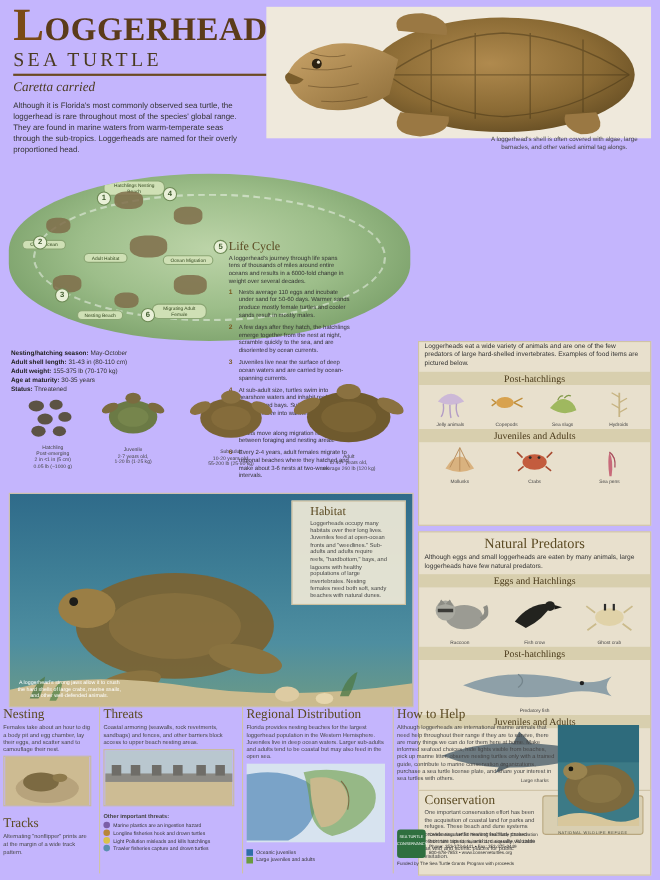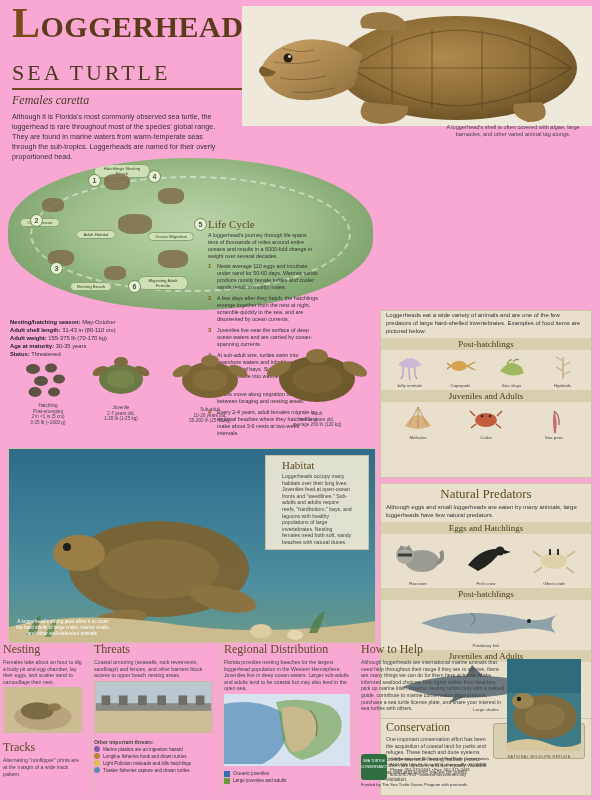--- a/index.html
+++ b/index.html
@@ -3,34 +3,34 @@
 <meta charset="utf-8">
 <style>
   * { box-sizing: border-box; }
   html, body { margin:0; padding:0; }
   body {
     width:600px; height:800px; overflow:hidden;
     background:#f4efe4;
     font-family:"Liberation Sans", sans-serif;
     color:#2b2b2b;
   }
-  .poster { position:relative; width:600px; height:800px; background:#f9a8d4; padding:6px 8px 4px 8px; }
+  .poster { position:relative; width:600px; height:800px; background:#c4b5fd; padding:6px 8px 4px 8px; }
 
   
   .header { position:relative; height:150px; }
   .title-block { position:absolute; left:4px; top:2px; width:230px; }
   .title-main {
     font-family:"Liberation Serif", serif;
     font-size:30px; letter-spacing:0.5px; font-weight:bold;
     color:#5b3b1a; line-height:30px;
   }
   .title-main .drop { font-size:42px; color:#7a4a17; line-height:30px; }
   .title-sub {
-    font-family:"Liberation Serif", serif; font-size:22px; letter-spacing:3px;
-    color:#4a3a20; margin-top:18px; border-bottom:2px solid #6b4a22; padding-bottom:2px;
+    font-family:"Liberation Serif", serif; font-size:18px; letter-spacing:3px;
+    color:#4a3a20; margin-top:2px; border-bottom:2px solid #6b4a22; padding-bottom:2px;
   }
   .title-latin { font-family:"Liberation Serif", serif; font-style:italic; font-size:12px; color:#4a3a20; margin-top:3px; }
   .intro { font-size:7.2px; line-height:10px; color:#333; margin-top:4px; width:215px; }
 
   .header-turtle {
     position:absolute; right:0px; top:0px; width:350px; height:120px;
   }
   .caption-right {
     position:absolute; right:4px; top:118px; width:150px; font-size:5.6px;
     line-height:7px; text-align:center; color:#444;
@@ -171,21 +171,21 @@
       <path d="M122 96 Q110 116 140 118 Q168 116 166 100 Z" fill="#9a7843"></path>
       <path d="M120 22 Q112 6 142 6 Q168 10 164 26 Z" fill="#9a7843"></path>
       <path d="M300 96 Q312 116 286 116 Q268 110 272 98 Z" fill="#9a7843"></path>
     </svg>
 
     <div class="title-block">
       <div class="title-main">
         <span class="drop">L</span><span>OGGERHEAD</span>
       </div>
       <div class="title-sub">SEA TURTLE</div>
-      <div class="title-latin">Females caretta</div>
+      <div class="title-latin">Caretta carried</div>
       <div class="intro">Although it is Florida's most commonly observed sea turtle, the loggerhead is rare throughout most of the species' global range. They are found in marine waters from warm-temperate seas through the sub-tropics. Loggerheads are named for their overly proportioned head.</div>
     </div>
 
     <div class="caption-right">A loggerhead's shell is often covered with algae, large barnacles, and other varied animal tag alongs.</div>
   </div>
 
   <div class="lifecycle-wrap">
 
     <div class="lc-art">
       <div class="lc-oval-inner"></div>

